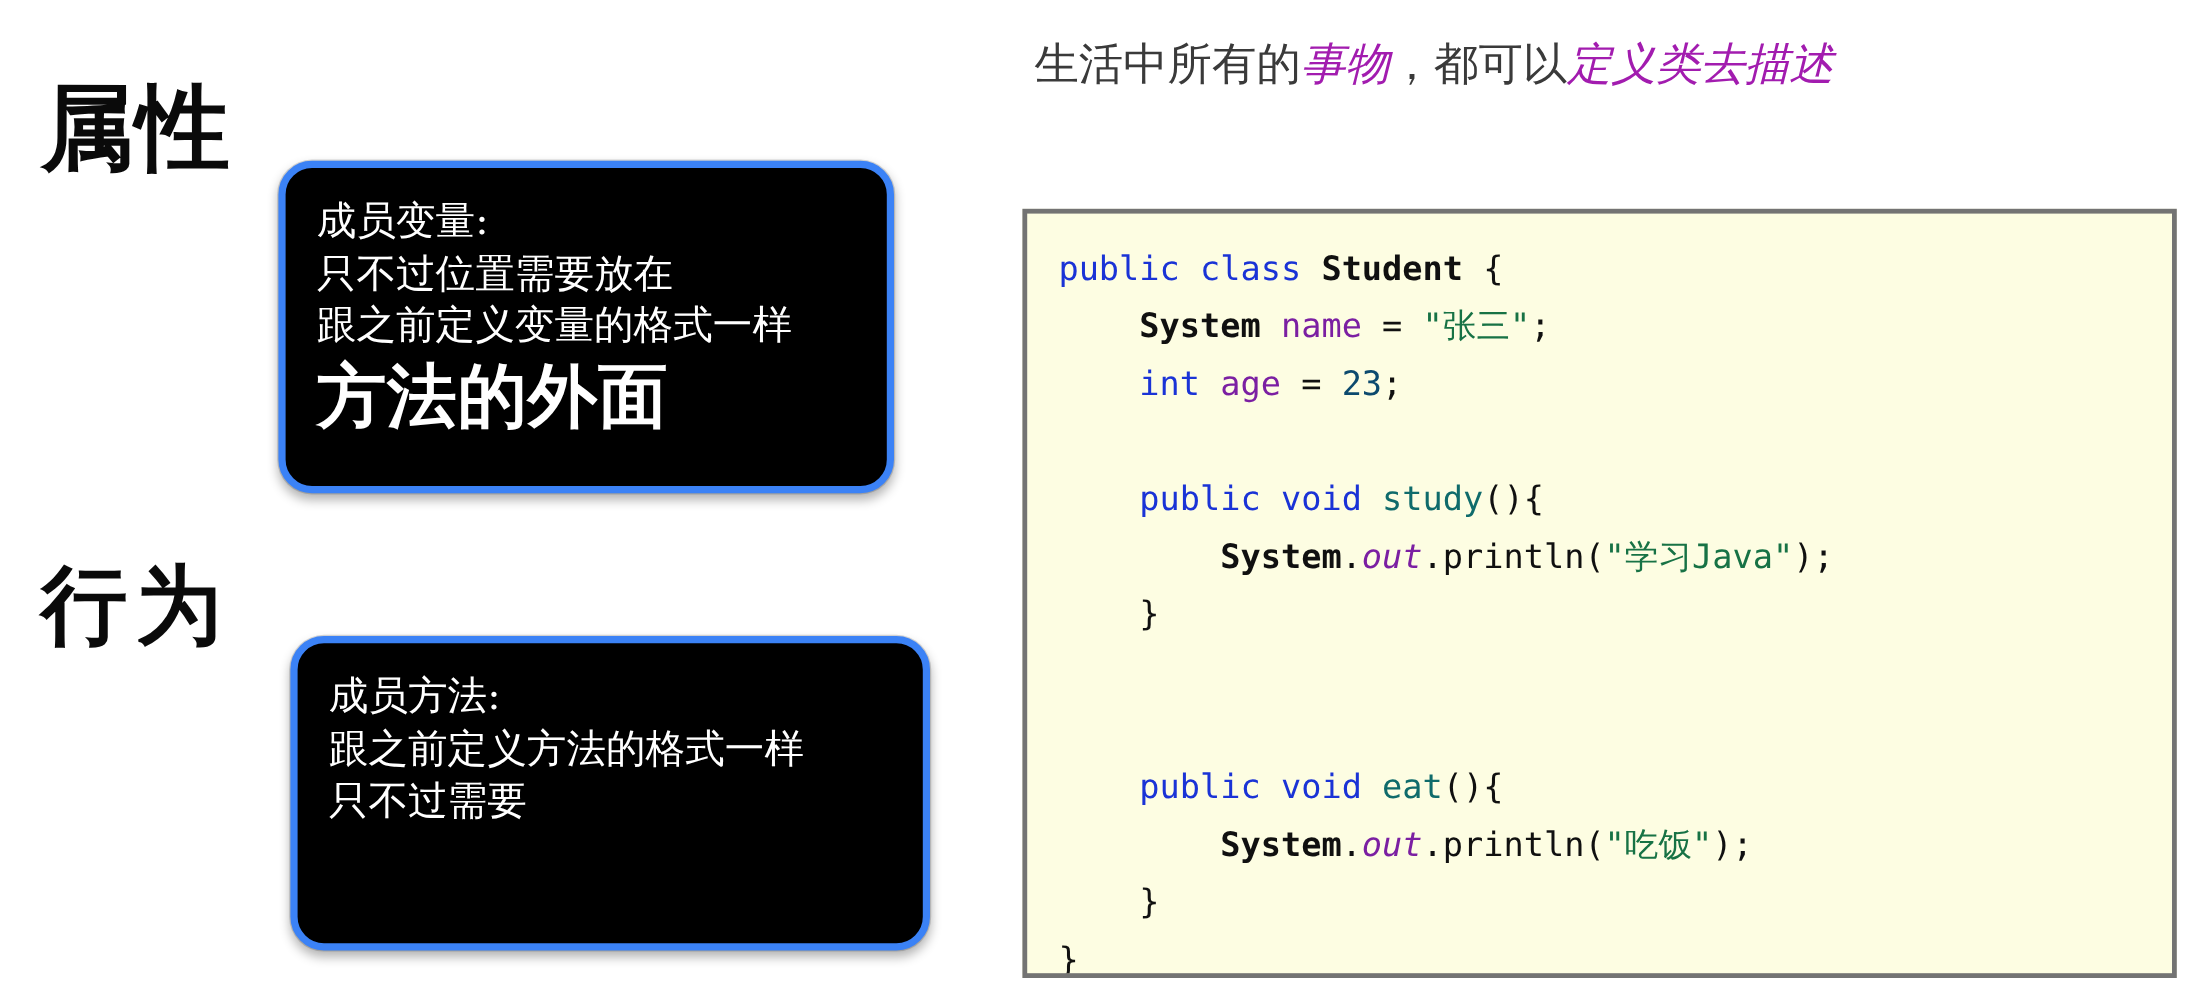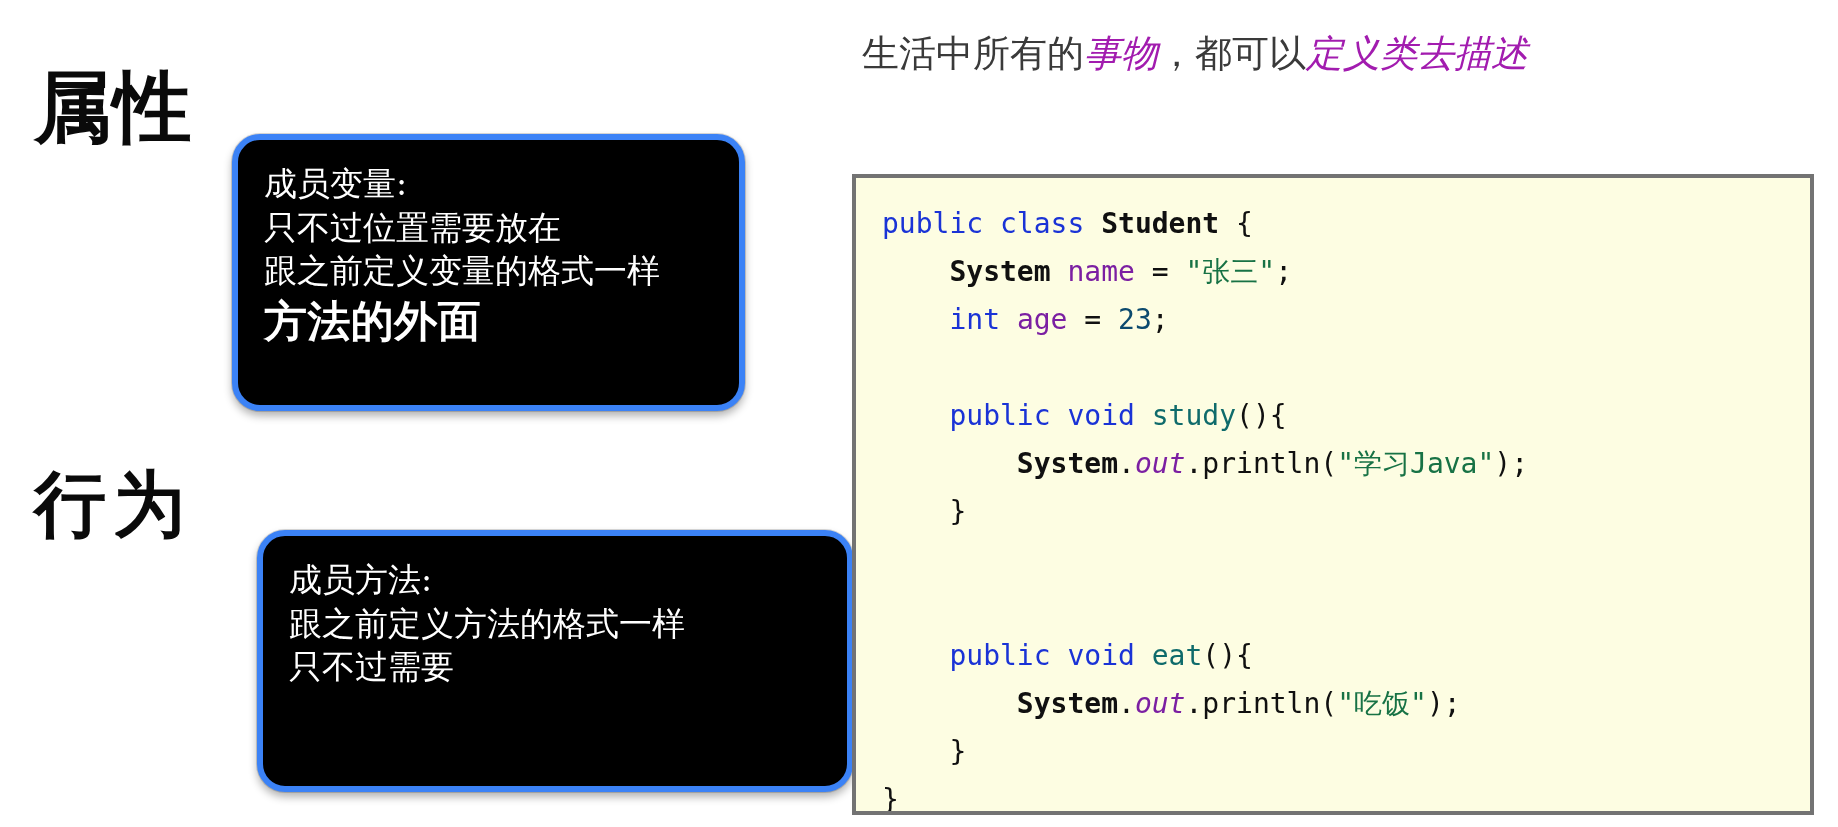--- a/index.html
+++ b/index.html
@@ -53,37 +53,37 @@
   }
   .callout .line {
     font-size: 33px;
     line-height: 1.32;
     white-space: nowrap;
     font-weight: 400;
   }
   .callout .emph {
     font-family: "DejaVu Sans", "Liberation Sans", sans-serif;
     font-weight: 700;
-    font-size: 43px;
+    font-size: 58px;
     line-height: 1.22;
     letter-spacing: 0.01em;
     white-space: nowrap;
     margin-top: 2px;
   }
 
   #callout-attribute {
     left: 232px;
     top: 134px;
     width: 513px;
     height: 277px;
   }
   #callout-behavior {
-    left: 257px;
+    left: 242px;
     top: 530px;
-    width: 596px;
+    width: 533px;
     height: 262px;
   }
 
   
   #right-heading {
     position: absolute;
     left: 862px;
     top: 30px;
     font-family: "DejaVu Serif", "Liberation Serif", serif;
     font-size: 37px;

